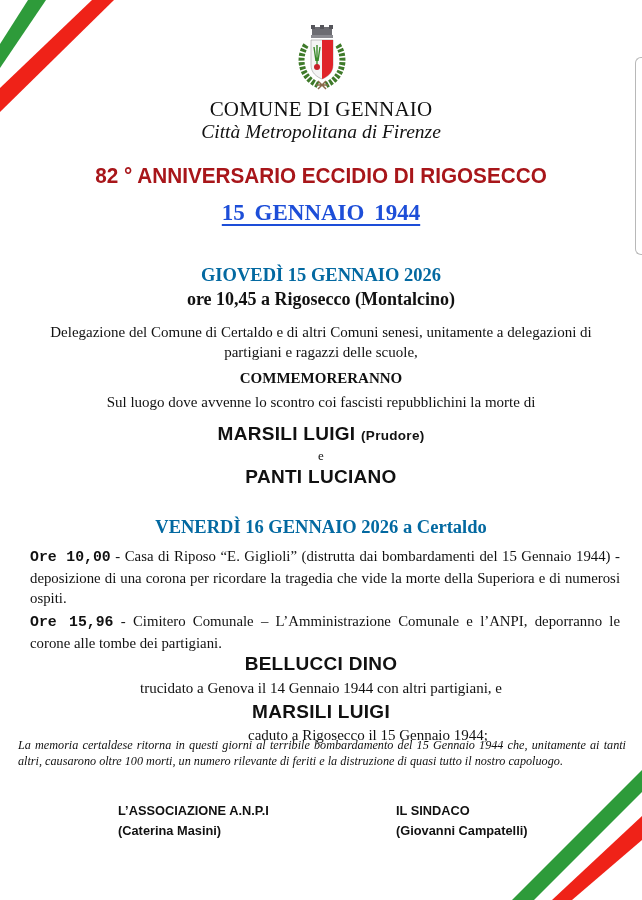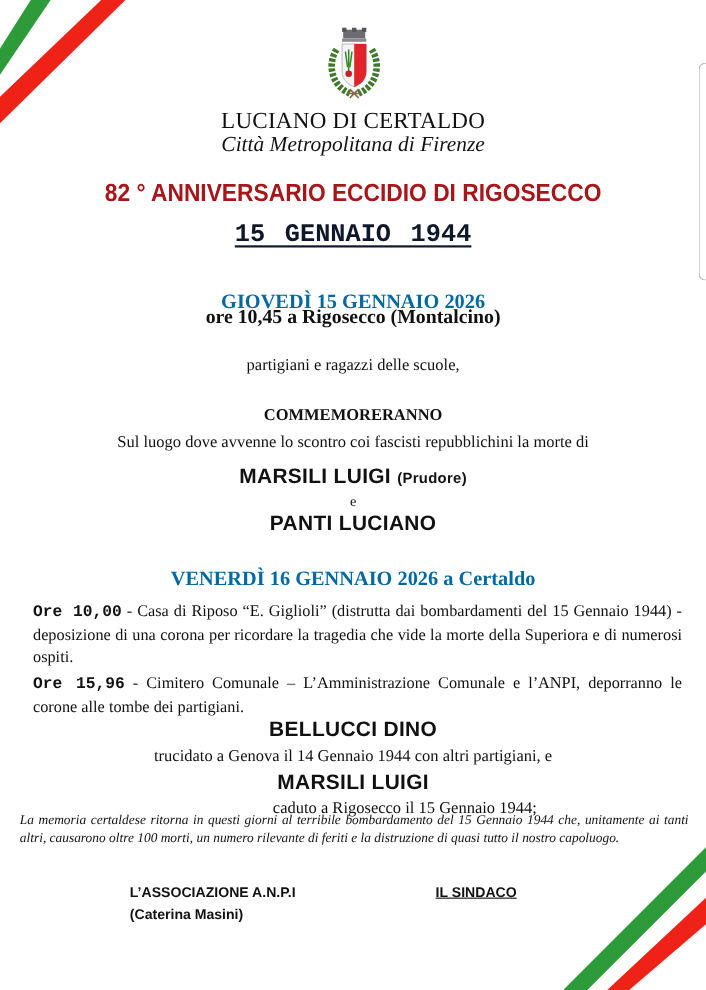--- a/index.html
+++ b/index.html
@@ -18,27 +18,27 @@
     }
     .crest { position: absolute; left: 296px; top: 25px; width: 52px; height: 66px; }
     .center { position: absolute; left: 0; width: 642px; text-align: center; white-space: nowrap; }
     .comune { top: 97px; font-size: 21px; letter-spacing: 0.2px; }
     .citta { top: 121px; font-size: 19.5px; font-style: italic; }
     .anniv {
       top: 163px; font-family: "Liberation Sans", sans-serif; font-weight: bold;
       font-size: 22.5px; color: #a8161a; transform: scaleX(0.92); transform-origin: 50% 50%;
     }
     .date-main {
-      top: 200px; font-family: Liberation Mono, monospace; font-weight: bold;
-      font-size: 23px; color: #0f172a;
+      top: 200px; font-family: Liberation Serif, serif; font-weight: bold;
+      font-size: 23px; color: #1d4ed8;
     }
     .date-main span { text-decoration: underline; text-decoration-thickness: 2px; text-underline-offset: 4px; word-spacing: 4px; }
     .red-serif { color: #0369a1; font-weight: bold; }
     .giovedi { top: 265px; font-size: 18.5px; }
-    .ore1045 { top: 278px; font-size: 18px; font-weight: bold; }
+    .ore1045 { top: 289px; font-size: 18px; font-weight: bold; }
     .deleg { top: 322px; font-size: 15px; line-height: 20px; }
     .commem { top: 370px; font-size: 15px; font-weight: bold; }
     .sul { top: 394px; font-size: 15px; }
     .name-big { font-family: "Liberation Sans", sans-serif; font-weight: bold; font-size: 19px; letter-spacing: 0.3px; }
     .marsili1 { top: 423px; }
     .marsili1 .small { font-size: 13.5px; }
     .e1 { top: 448px; font-size: 13px; }
     .panti { top: 466px; }
     .venerdi { top: 517px; font-size: 18.5px; }
     .para {
@@ -54,21 +54,21 @@
     .caduto { top: 727px; font-size: 15px; padding-left: 47px; }
     .memoria {
       position: absolute; left: 18px; width: 608px; top: 738px;
       font-size: 12.2px; line-height: 15.5px; font-style: italic; text-align: justify;
     }
     .sig {
       position: absolute; font-family: "Liberation Sans", sans-serif; font-weight: bold;
       font-size: 12.8px; text-align: left; white-space: nowrap; line-height: 20px;
     }
     .sig-anpi { left: 118px; top: 801px; width: 170px; }
-    .sig-sindaco { left: 396px; top: 801px; width: 160px; text-decoration: underline; }
+    .sig-sindaco { left: 396px; top: 801px; width: 160px; }
   </style>
 </head>
 <body>
 
 <svg class="stripes tl" viewBox="0 0 130 130">
   <polygon points="0,44 0,68 46,0 28,0" fill="#2e9b3a"></polygon>
   <polygon points="0,88 0,112 114,0 92,0" fill="#ef2218"></polygon>
 </svg>
 <svg class="stripes br" viewBox="0 0 130 130">
   <polygon points="130,0 130,22 22,130 0,130" fill="#2e9b3a"></polygon>
@@ -89,29 +89,30 @@
   <path d="M42,20 C50,32 48,52 30,60" stroke="#3f7a2a" stroke-width="6" fill="none" stroke-dasharray="3 1.5"></path>
   <path d="M20,60 L32,60 M22,56 L30,64 M30,56 L22,64" stroke="#8a6a4a" stroke-width="1.5"></path>
 
   <path d="M15,15 L37,15 L37,40 C37,48 31,52 26,54 C21,52 15,48 15,40 Z" fill="#f4f4f4" stroke="#999" stroke-width="0.6"></path>
   <path d="M26,15 L37,15 L37,40 C37,48 31,52 26,54 Z" fill="#e0242a"></path>
 
   <path d="M21,20 L21,40 M18,22 L20,36 M24,22 L22,36" stroke="#3a8a2a" stroke-width="1.4"></path>
   <circle cx="21" cy="42" r="3" fill="#c8202a"></circle>
 </svg>
 
-<div class="center comune">LUCIANO DI CERTALDO</div>
+<div class="center comune">COMUNE DI GENNAIO</div>
 <div class="center citta">Città Metropolitana di Firenze</div>
 
 <div class="center anniv">82 ° ANNIVERSARIO ECCIDIO DI RIGOSECCO</div>
 <div class="center date-main"><span>15 GENNAIO 1944</span></div>
 
 <div class="center giovedi red-serif">GIOVEDÌ 15 GENNAIO 2026</div>
 <div class="center ore1045">ore 10,45 a Rigosecco (Montalcino)</div>
 <div class="center deleg">
+  <div>Delegazione  del Comune di Certaldo e di altri Comuni senesi, unitamente a delegazioni di</div>
   <div>partigiani e ragazzi delle scuole,</div>
 </div>
 <div class="center commem">COMMEMORERANNO</div>
 <div class="center sul">Sul luogo dove avvenne lo scontro coi fascisti repubblichini la morte di</div>
 <div class="center name-big marsili1">
   <span>MARSILI LUIGI</span>
   <span class="small">(Prudore)</span>
 </div>
 <div class="center e1">e</div>
 <div class="center name-big panti">PANTI LUCIANO</div>
@@ -127,13 +128,14 @@
 <div class="center caduto">caduto a Rigosecco il 15 Gennaio 1944;</div>
 
 <div class="memoria">La memoria certaldese ritorna in questi giorni al terribile bombardamento del 15 Gennaio 1944 che, unitamente ai tanti altri, causarono oltre 100 morti, un numero rilevante di feriti e la distruzione di quasi tutto il nostro capoluogo.</div>
 
 <div class="sig sig-anpi">
   <div>L’ASSOCIAZIONE A.N.P.I</div>
   <div>(Caterina Masini)</div>
 </div>
 <div class="sig sig-sindaco">
   <div>IL SINDACO</div>
+  <div>(Giovanni Campatelli)</div>
 </div>
 
 </body></html>

